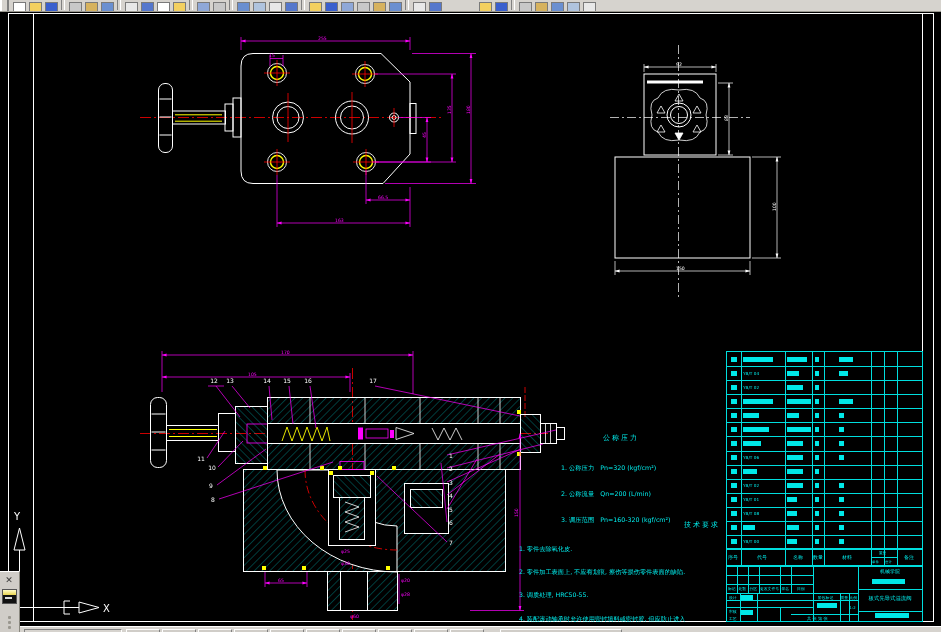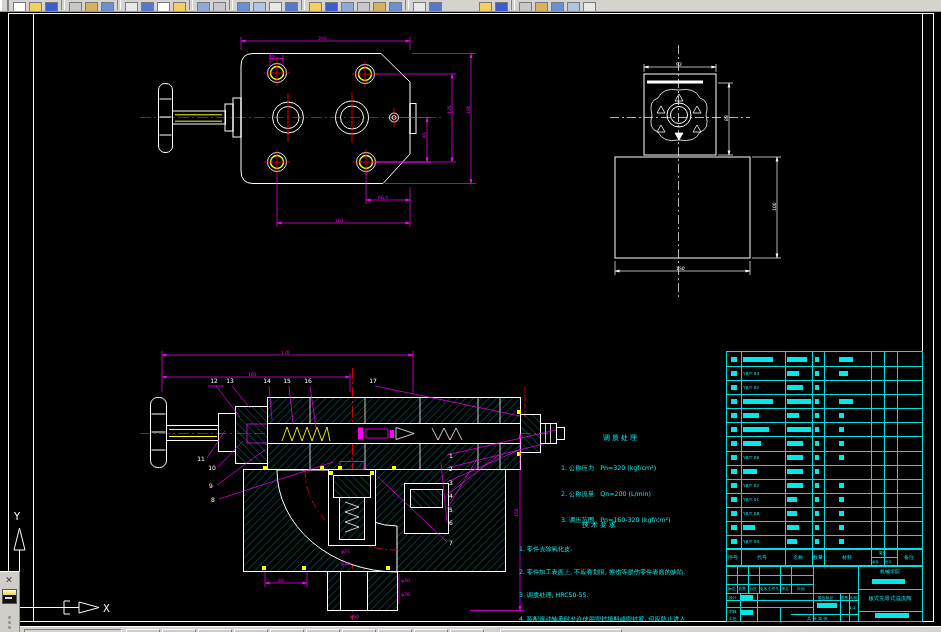--- a/index.html
+++ b/index.html
@@ -28,21 +28,21 @@
   #palette .cicon{position:absolute;left:2px;top:17px;width:13px;height:13px;background:#111;
                   border:1px solid #555;}
   #palette .cicon .yl{position:absolute;left:0;top:0;width:100%;height:5px;
                       background:linear-gradient(#fffbc9,#e8d44f);}
   #palette .cicon .pr{position:absolute;left:2px;top:7px;width:7px;height:2px;background:#ddd;}
   #palette .dot{position:absolute;left:8px;width:3px;height:3px;background:#9a978f;border-radius:1px;}
   
   .cadtext{color:#00f2f2;}
   .td-title{left:516px;top:433px;width:210px;text-align:center;font-size:7px;letter-spacing:2px;}
   .td-lines{left:561px;top:447px;font-size:6.3px;line-height:8.6px;white-space:pre;}
-  .tr-title{left:480px;top:520px;width:240px;text-align:center;font-size:7px;letter-spacing:2px;}
+  .tr-title{left:480px;top:520px;width:240px;text-align:right;font-size:7px;letter-spacing:2px;}
   .tr-lines{left:519px;top:529px;font-size:6.2px;line-height:7.8px;white-space:pre;}
   
   #bom,#bomhdr,#tblock{outline:1px solid #00dede;color:#00f2f2;}
   .cy-line{position:absolute;background:#00dede;}
   .cy-blk{position:absolute;background:#00e8e8;height:5px;}
   .bom-code{position:absolute;font-size:4.2px;line-height:5px;color:#00f2f2;white-space:nowrap;}
   .hdr-lab{position:absolute;font-size:5px;line-height:6px;transform-origin:0 0;white-space:nowrap;}
   .tb-lab{position:absolute;font-size:3.8px;line-height:5px;white-space:nowrap;color:#00f2f2;}
 </style>
 </head>
@@ -351,21 +351,21 @@
       <line x1="19.5" y1="607.5" x2="19.5" y2="548"></line>
       <path d="M19.5,528 L14,550 L25,550 Z" fill="#000"></path>
       <line x1="19.5" y1="607.5" x2="80" y2="607.5"></line>
       <path d="M99,607.5 L79,602 L79,613 Z" fill="#000"></path>
       <path d="M70,601 H64 V614 H70"></path>
       <text x="14" y="520" font-size="10" fill="#fff" stroke="none">Y</text>
       <text x="103" y="612" font-size="10" fill="#fff" stroke="none">X</text>
     </g>
   </svg>
 
-  <div class="abs cadtext td-title">调质处理</div>
+  <div class="abs cadtext td-title">公称压力</div>
   <div class="abs cadtext td-lines">
     <div>1. 公称压力   Pn=320 (kgf/cm²)</div>
     <div>2. 公称流量   Qn=200 (L/min)</div>
     <div>3. 调压范围   Pn=160-320 (kgf/cm²)</div>
   </div>
   <div class="abs cadtext tr-title">技术要求</div>
   <div class="abs cadtext tr-lines">
     <div>1. 零件去除氧化皮.</div>
     <div>2. 零件加工表面上, 不应有划痕, 擦伤等损伤零件表面的缺陷.</div>
     <div>3. 调质处理, HRC50-55.</div>

